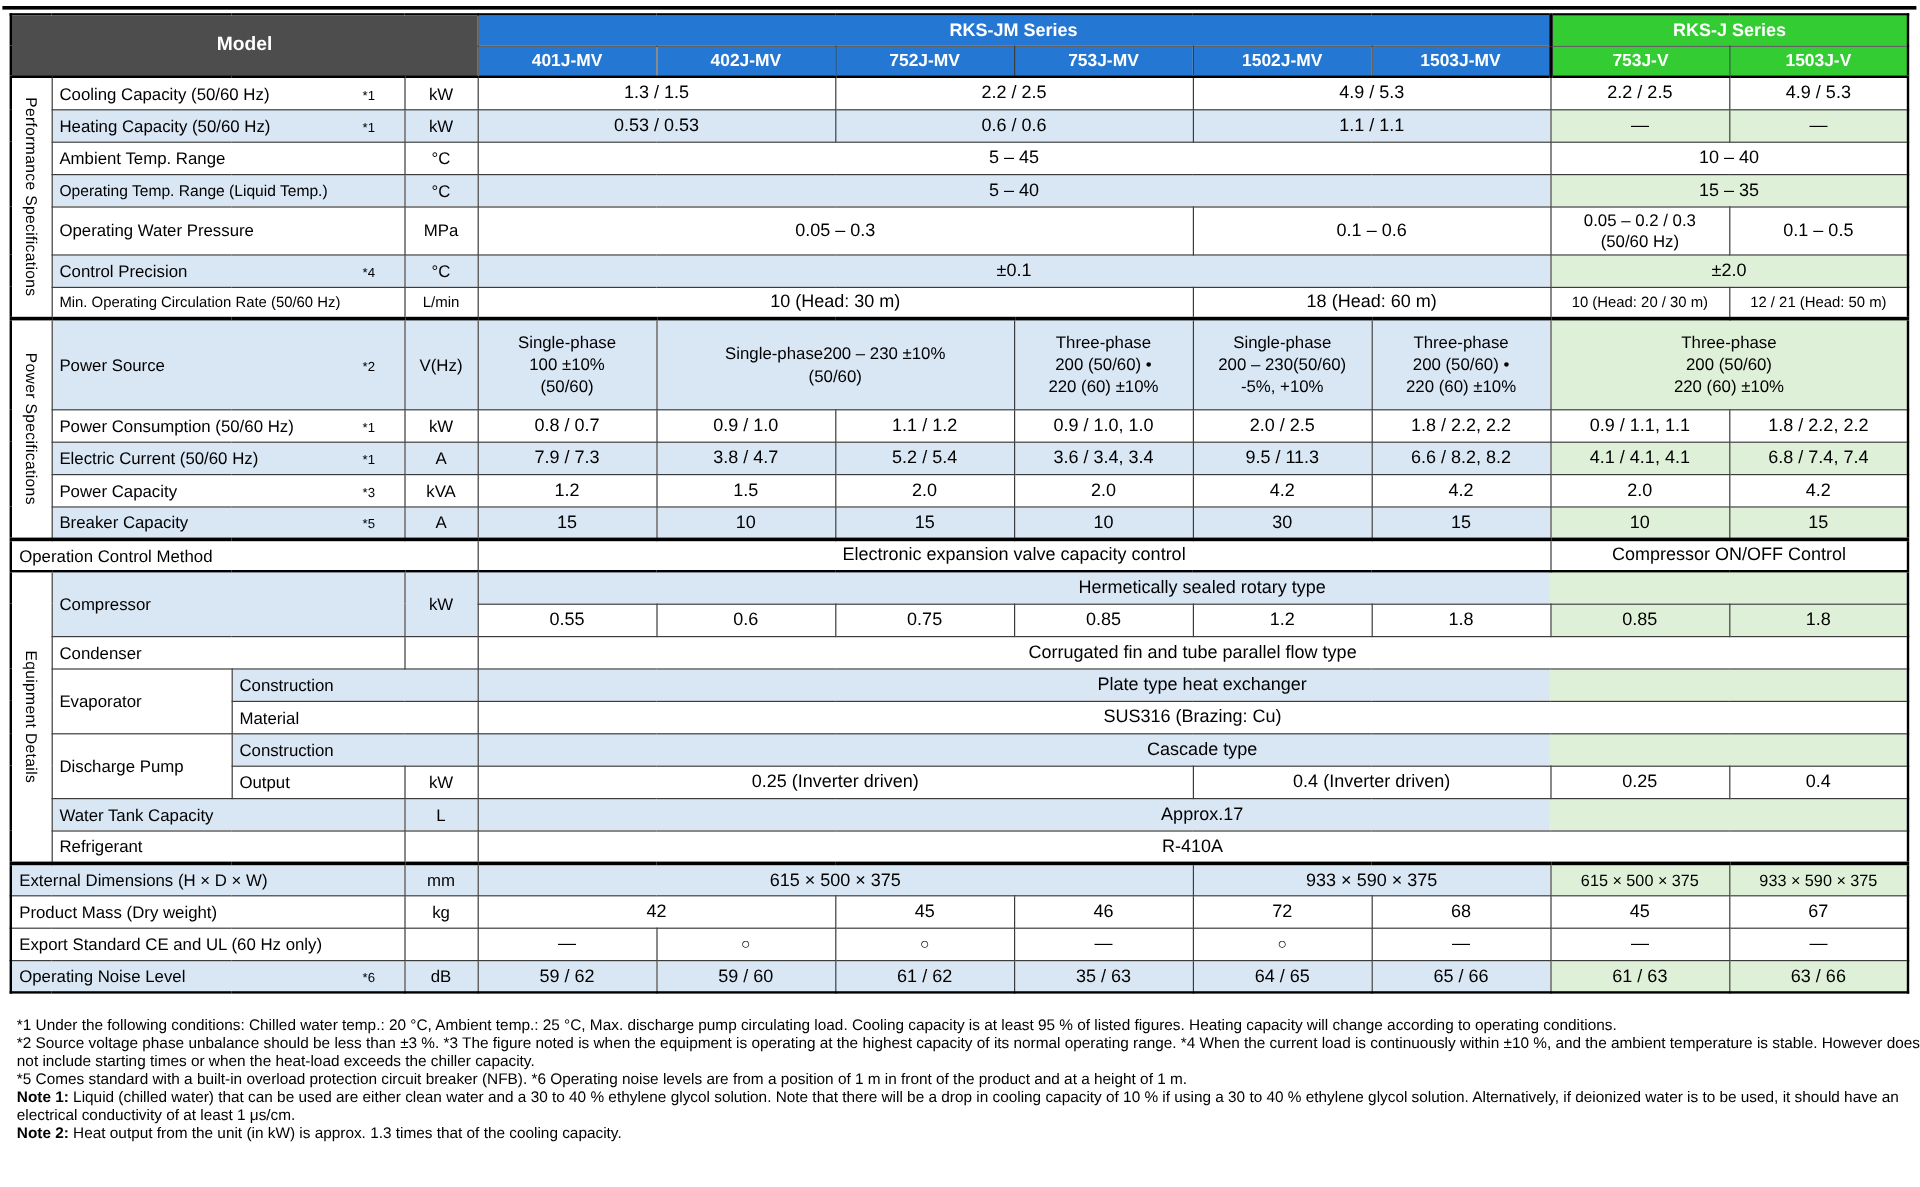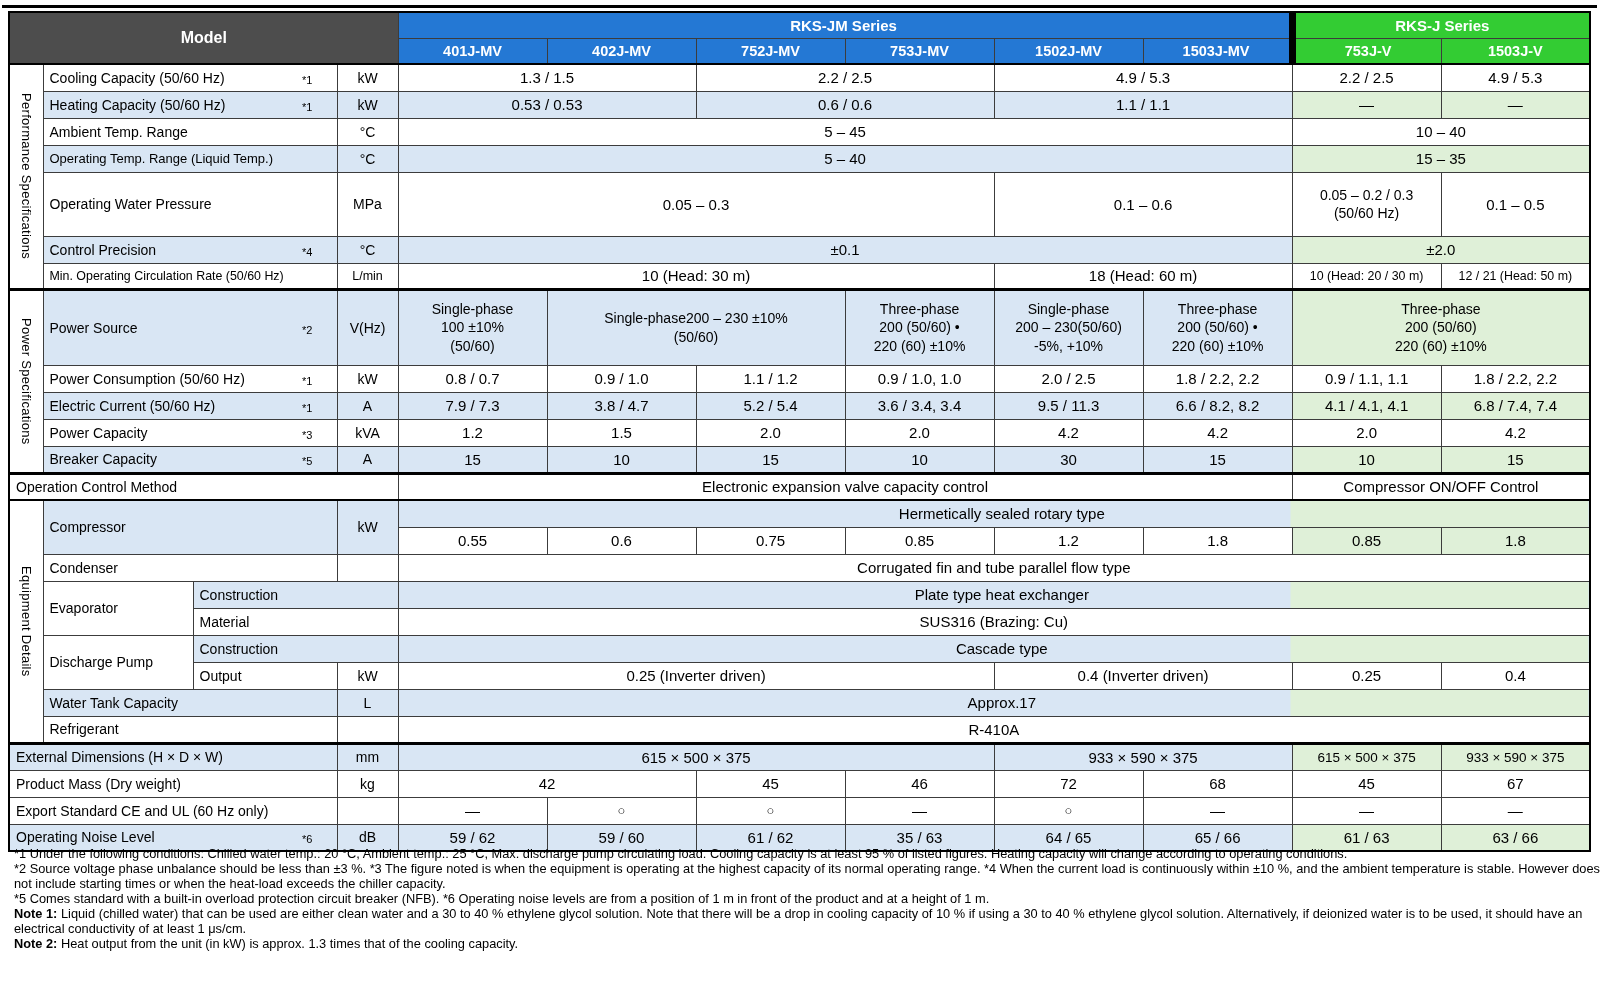--- a/index.html
+++ b/index.html
@@ -1,26 +1,26 @@
 <!DOCTYPE html>
 <html><head>
 <meta charset="utf-8">
 <style>
   html,body{margin:0;padding:0;}
   body{width:1600px;height:989px;background:#fff;font-family:"Liberation Sans",sans-serif;color:#000;position:relative;overflow:hidden;}
   .top-rule{position:absolute;left:2px;top:5px;width:1595px;height:3px;background:#000;}
   table.spec{position:absolute;left:8px;top:11px;width:1581px;border-collapse:collapse;table-layout:fixed;border:2px solid #000;}
   td{border:1px solid #3c3c3c;padding:0 2px;text-align:center;vertical-align:middle;font-size:15px;overflow:hidden;}
-  tr.rh{height:27px;} tr.rhdr{height:26px;} tr.tall1{height:64px;} tr.tall2{height:76px;}
+  tr.rh{height:27px;} tr.rhdr{height:26px;} tr.tall1{height:40px;} tr.tall2{height:76px;}
   tr.sep td{border-top:3px solid #000;}
   tr.sep2 td{border-top:2px solid #000;}
   .model-box{background:#4d4d4d;color:#fff;font-weight:bold;font-size:16px;}
   .hb{background:#2478d4;color:#fff;font-weight:bold;font-size:15px;}
   .hg{background:#33cc33;color:#fff;font-weight:bold;font-size:15px;}
-  .hgap{border-left:7px solid #000000;}
+  .hgap{border-left:3px solid #000000;}
   .mname{font-size:14.5px;}
   .wh{background:#ffffff;}
   .lb{background:#d9e6f4;}
   .lg{background:#dff0d8;}
   .split8{background:linear-gradient(to right,#d9e6f4 0,#d9e6f4 75%,#dff0d8 75%,#dff0d8 100%);padding-left:18px;}
   .vlabel{writing-mode:vertical-rl;background:#fff;font-size:13px;padding:2px 0;letter-spacing:0.3px;}
   .lbl{text-align:left;padding-left:6px;font-size:14px;margin-top:48px;}
   .lbl .mark{float:right;font-size:11px;margin-right:22px;margin-top:4px;}
   .sm{font-size:12.4px;}
   .md{font-size:13px;}

